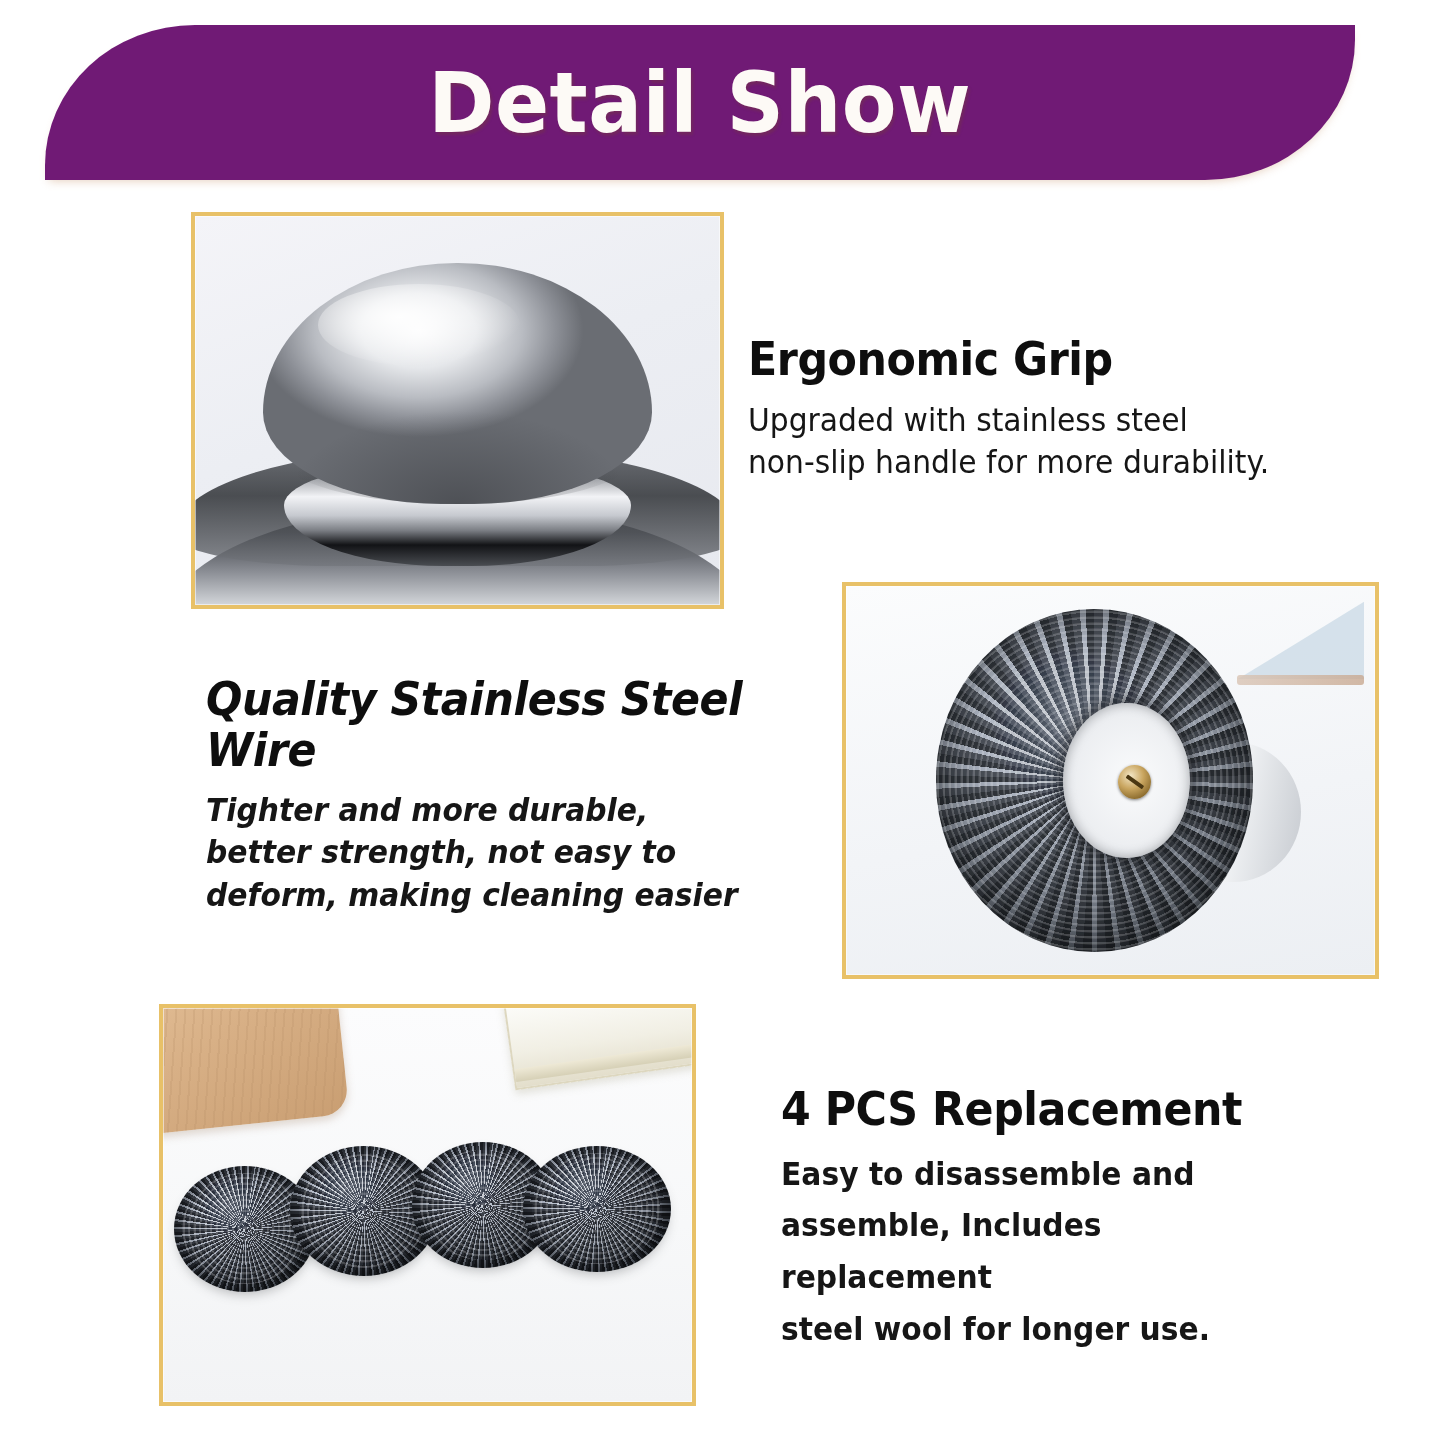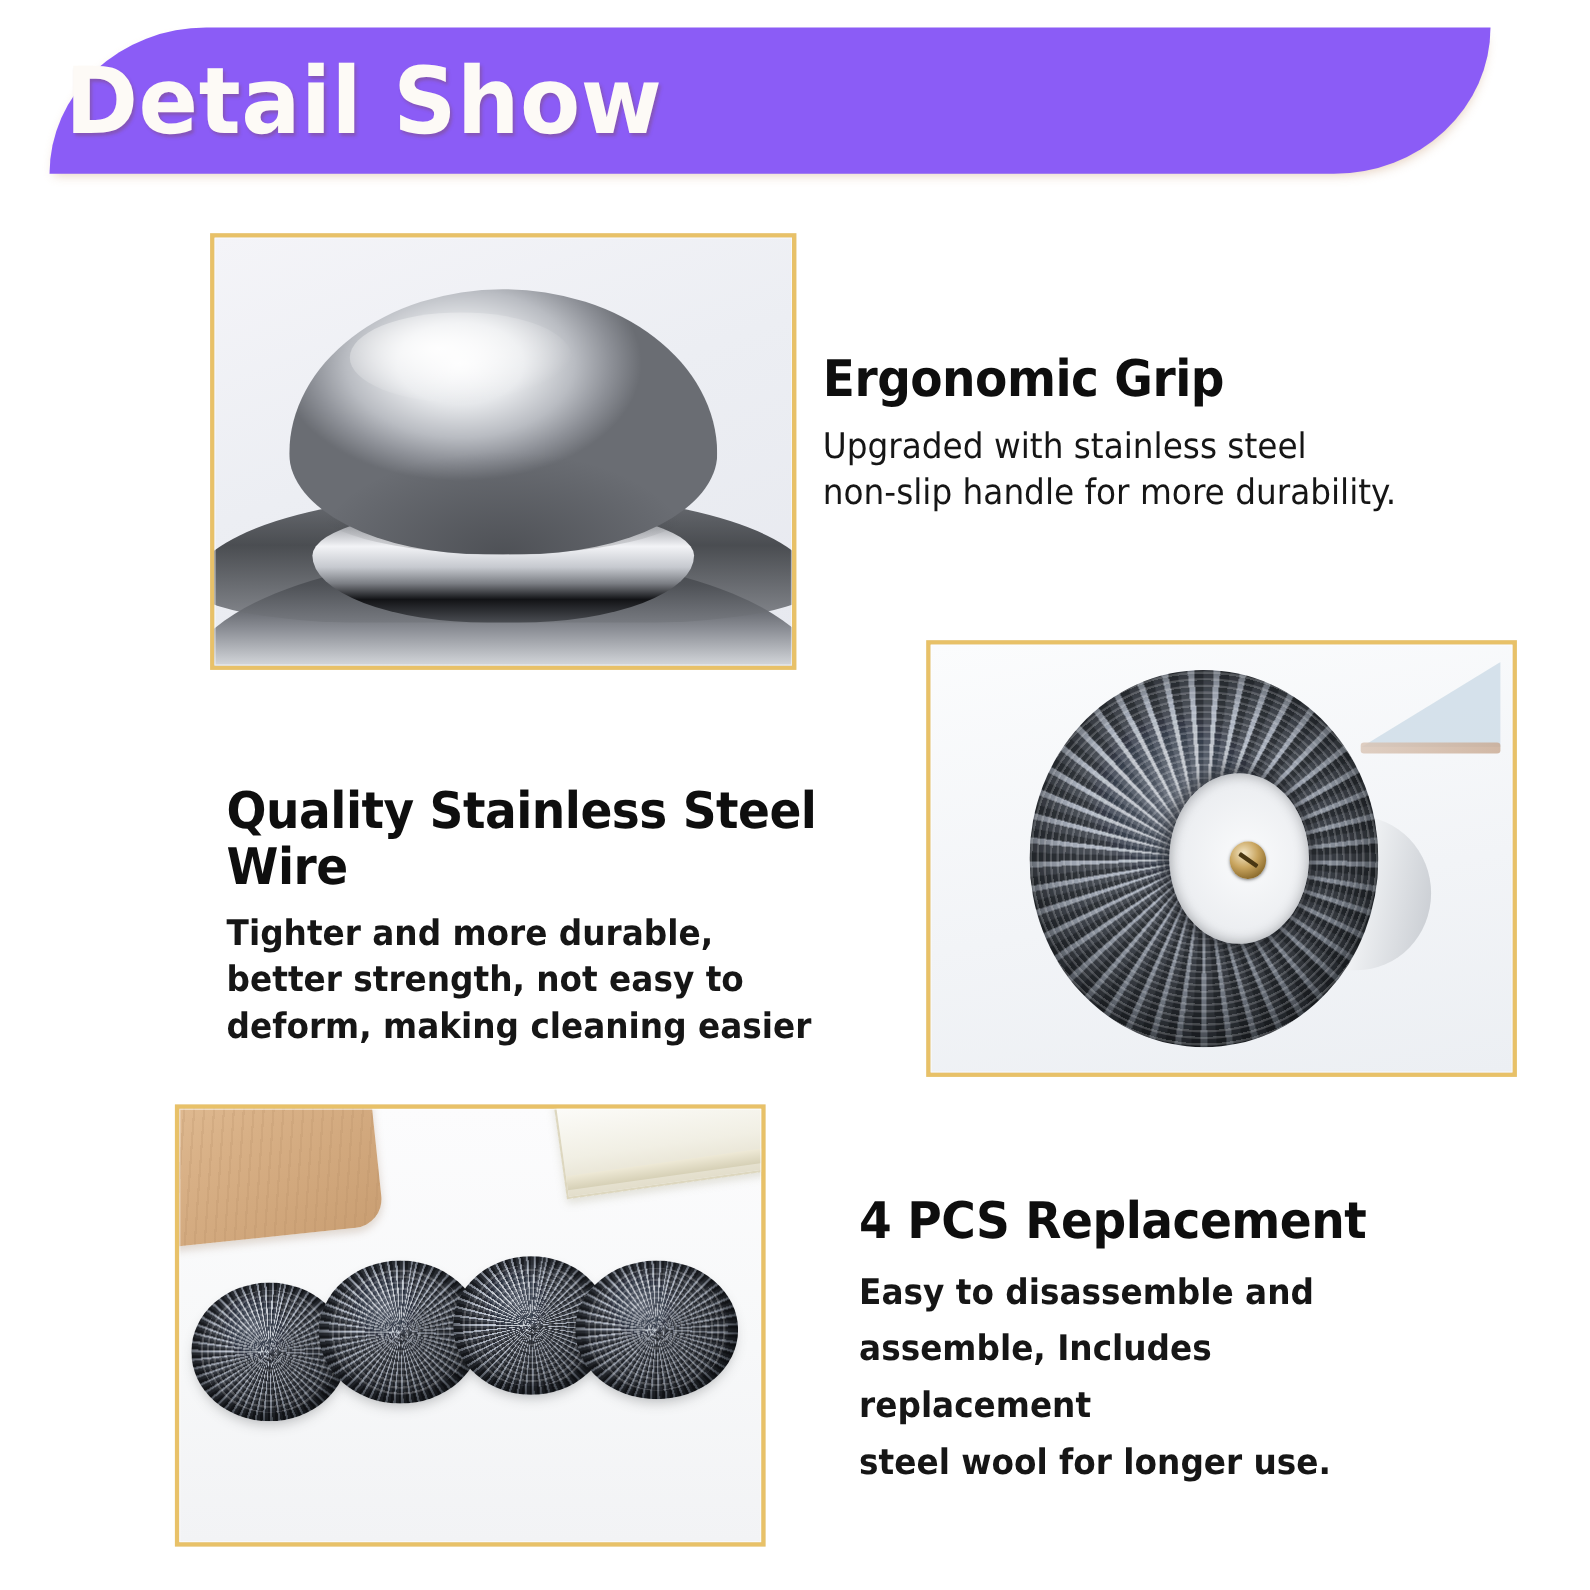--- a/index.html
+++ b/index.html
@@ -15,26 +15,27 @@
     font-family: "Liberation Sans", "DejaVu Sans", sans-serif;
     color: #121212;
   }
 
   
   .banner {
     position: absolute;
     left: 45px;
     top: 25px;
     width: 1310px;
-    height: 133px;
-    background: #8b5cf6;
+    height: 155px;
+    background: #701a75;
     border-top-left-radius: 150px 140px;
     border-bottom-right-radius: 150px 140px;
     display: flex;
     align-items: center;
+    justify-content: center;
     box-shadow: 0 5px 10px -4px rgba(200,150,110,0.45);
   }
   .banner-title {
     font-size: 84px;
     font-weight: 700;
     color: #fdfaf6;
     letter-spacing: 0.5px;
     line-height: 1;
     text-shadow: 2px 3px 3px rgba(120,70,40,0.30);
     font-family: "DejaVu Sans", sans-serif;
@@ -266,22 +267,22 @@
     color: #161616;
     margin: 0;
     font-family: "DejaVu Sans", sans-serif;
     transform: scaleX(0.93);
     transform-origin: left center;
   }
   .feature-body.bold { font-weight: 700; }
   .feature-body.loose { line-height: 1.62; }
   .feature-body span { display: block; }
 
-  #text-grip { left: 748px; top: 319px;  width: 600px; }
-  #text-wire { left: 206px; top: 712px;  width: 640px; }
+  #text-grip { left: 748px; top: 334px;  width: 600px; }
+  #text-wire { left: 206px; top: 674px;  width: 640px; font-style: italic; }
   #text-pcs  { left: 781px; top: 1084px; width: 560px; }
 </style>
 </head>
 <body>
 
 <div class="banner">
   <div class="banner-title">Detail Show</div>
 </div>
 
 <div class="photo-frame" id="photo-grip">

